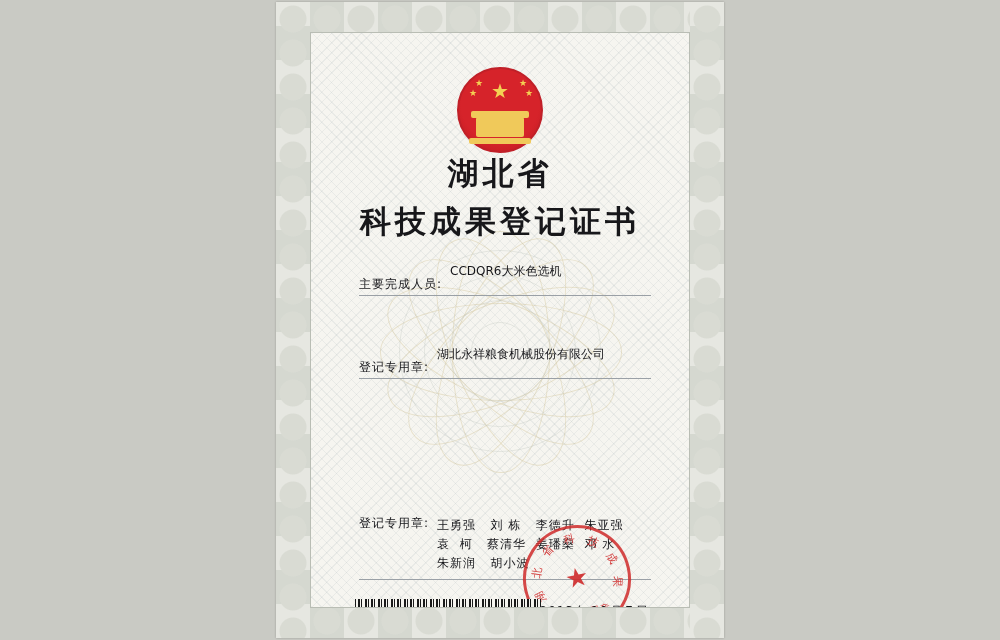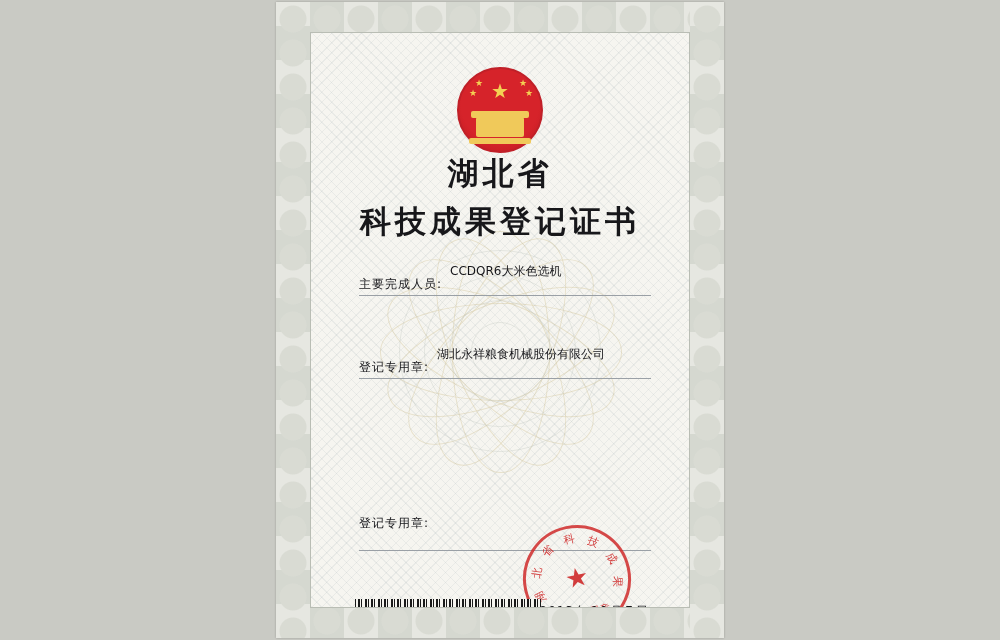--- a/index.html
+++ b/index.html
@@ -387,20 +387,25 @@
           <span class="field-value">湖北永祥粮食机械股份有限公司</span>
           <span class="rule"></span>
         </div>
 
         <div class="spacer-lg"></div>
         <div class="spacer-lg"></div>
         <div class="spacer-md"></div>
 
         <div class="field-row" style="align-items:flex-start">
           <span class="field-label" style="padding-bottom:0">登记专用章:</span>
+          <span class="names-rows">
+            <span class="names-row">王勇强   刘 栋   李德升  朱亚强</span><br>
+            <span class="names-row">袁  柯   蔡清华  姜璠燊  邓 水</span><br>
+            <span class="names-row">朱新润   胡小波</span>
+          </span>
           <span class="rule" style="bottom:-6px"></span>
         </div>
 
         <div class="spacer-md"></div>
 
       </div>
 
 
       <div class="seal">
         <div class="ring"></div>

